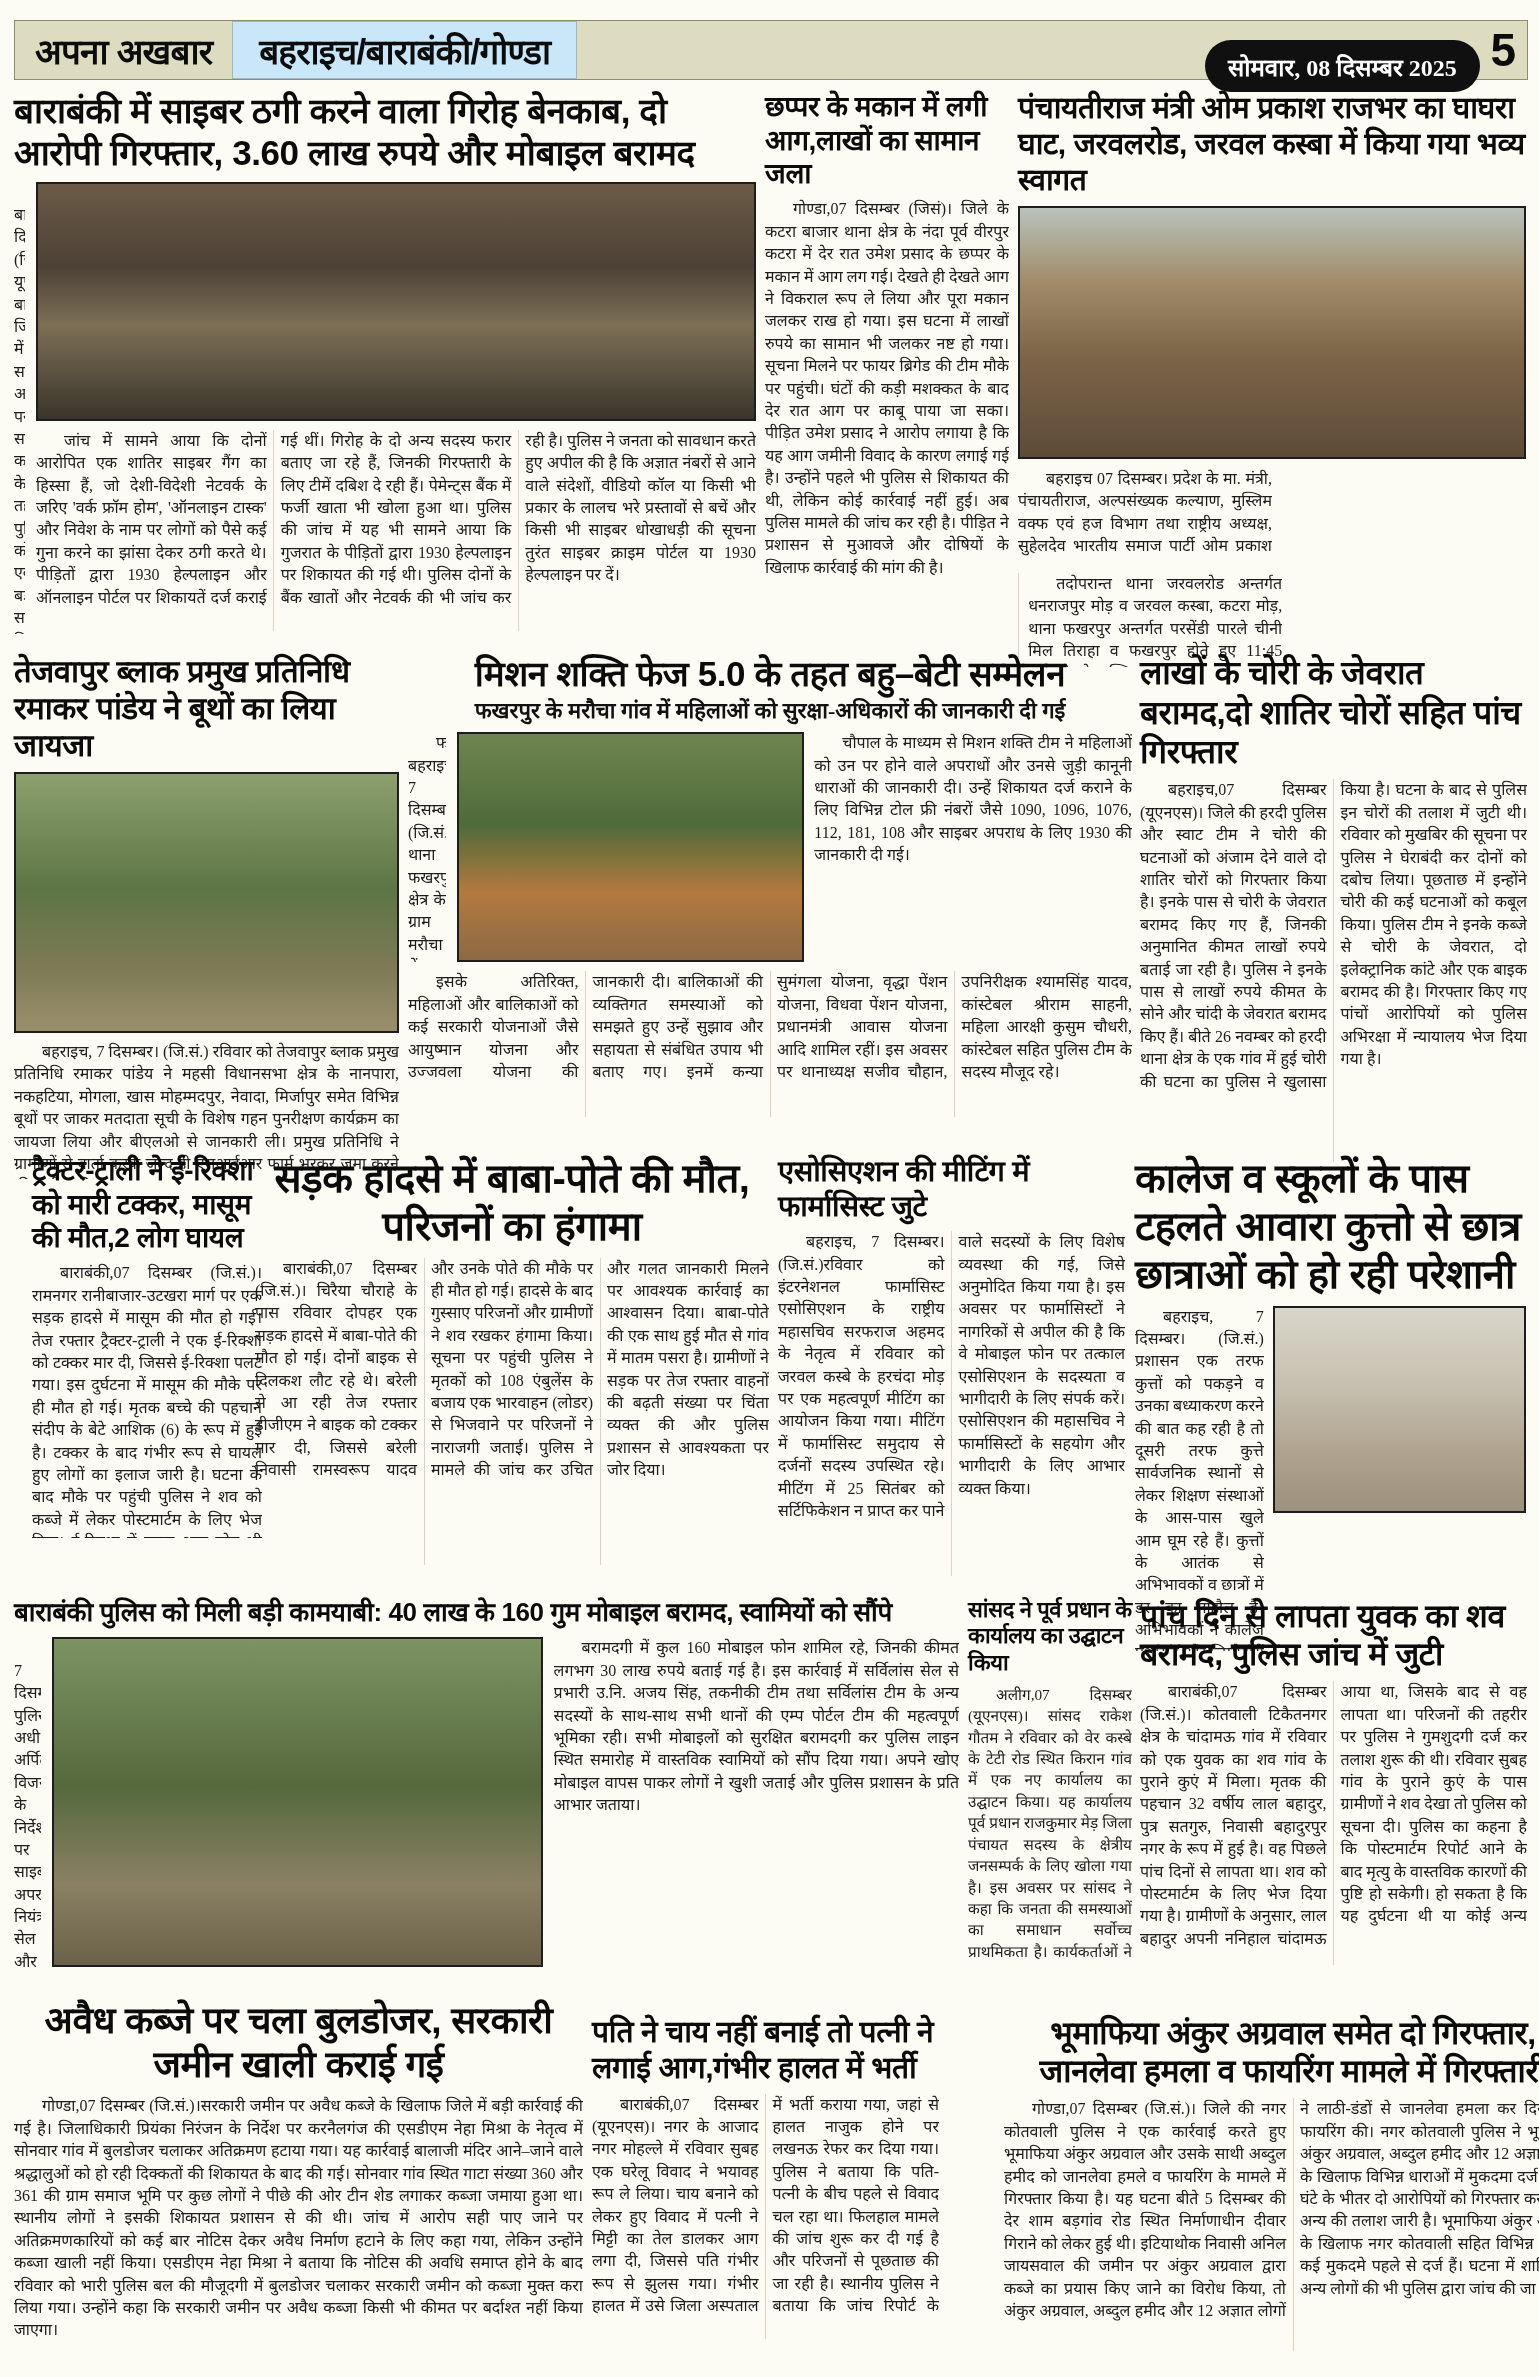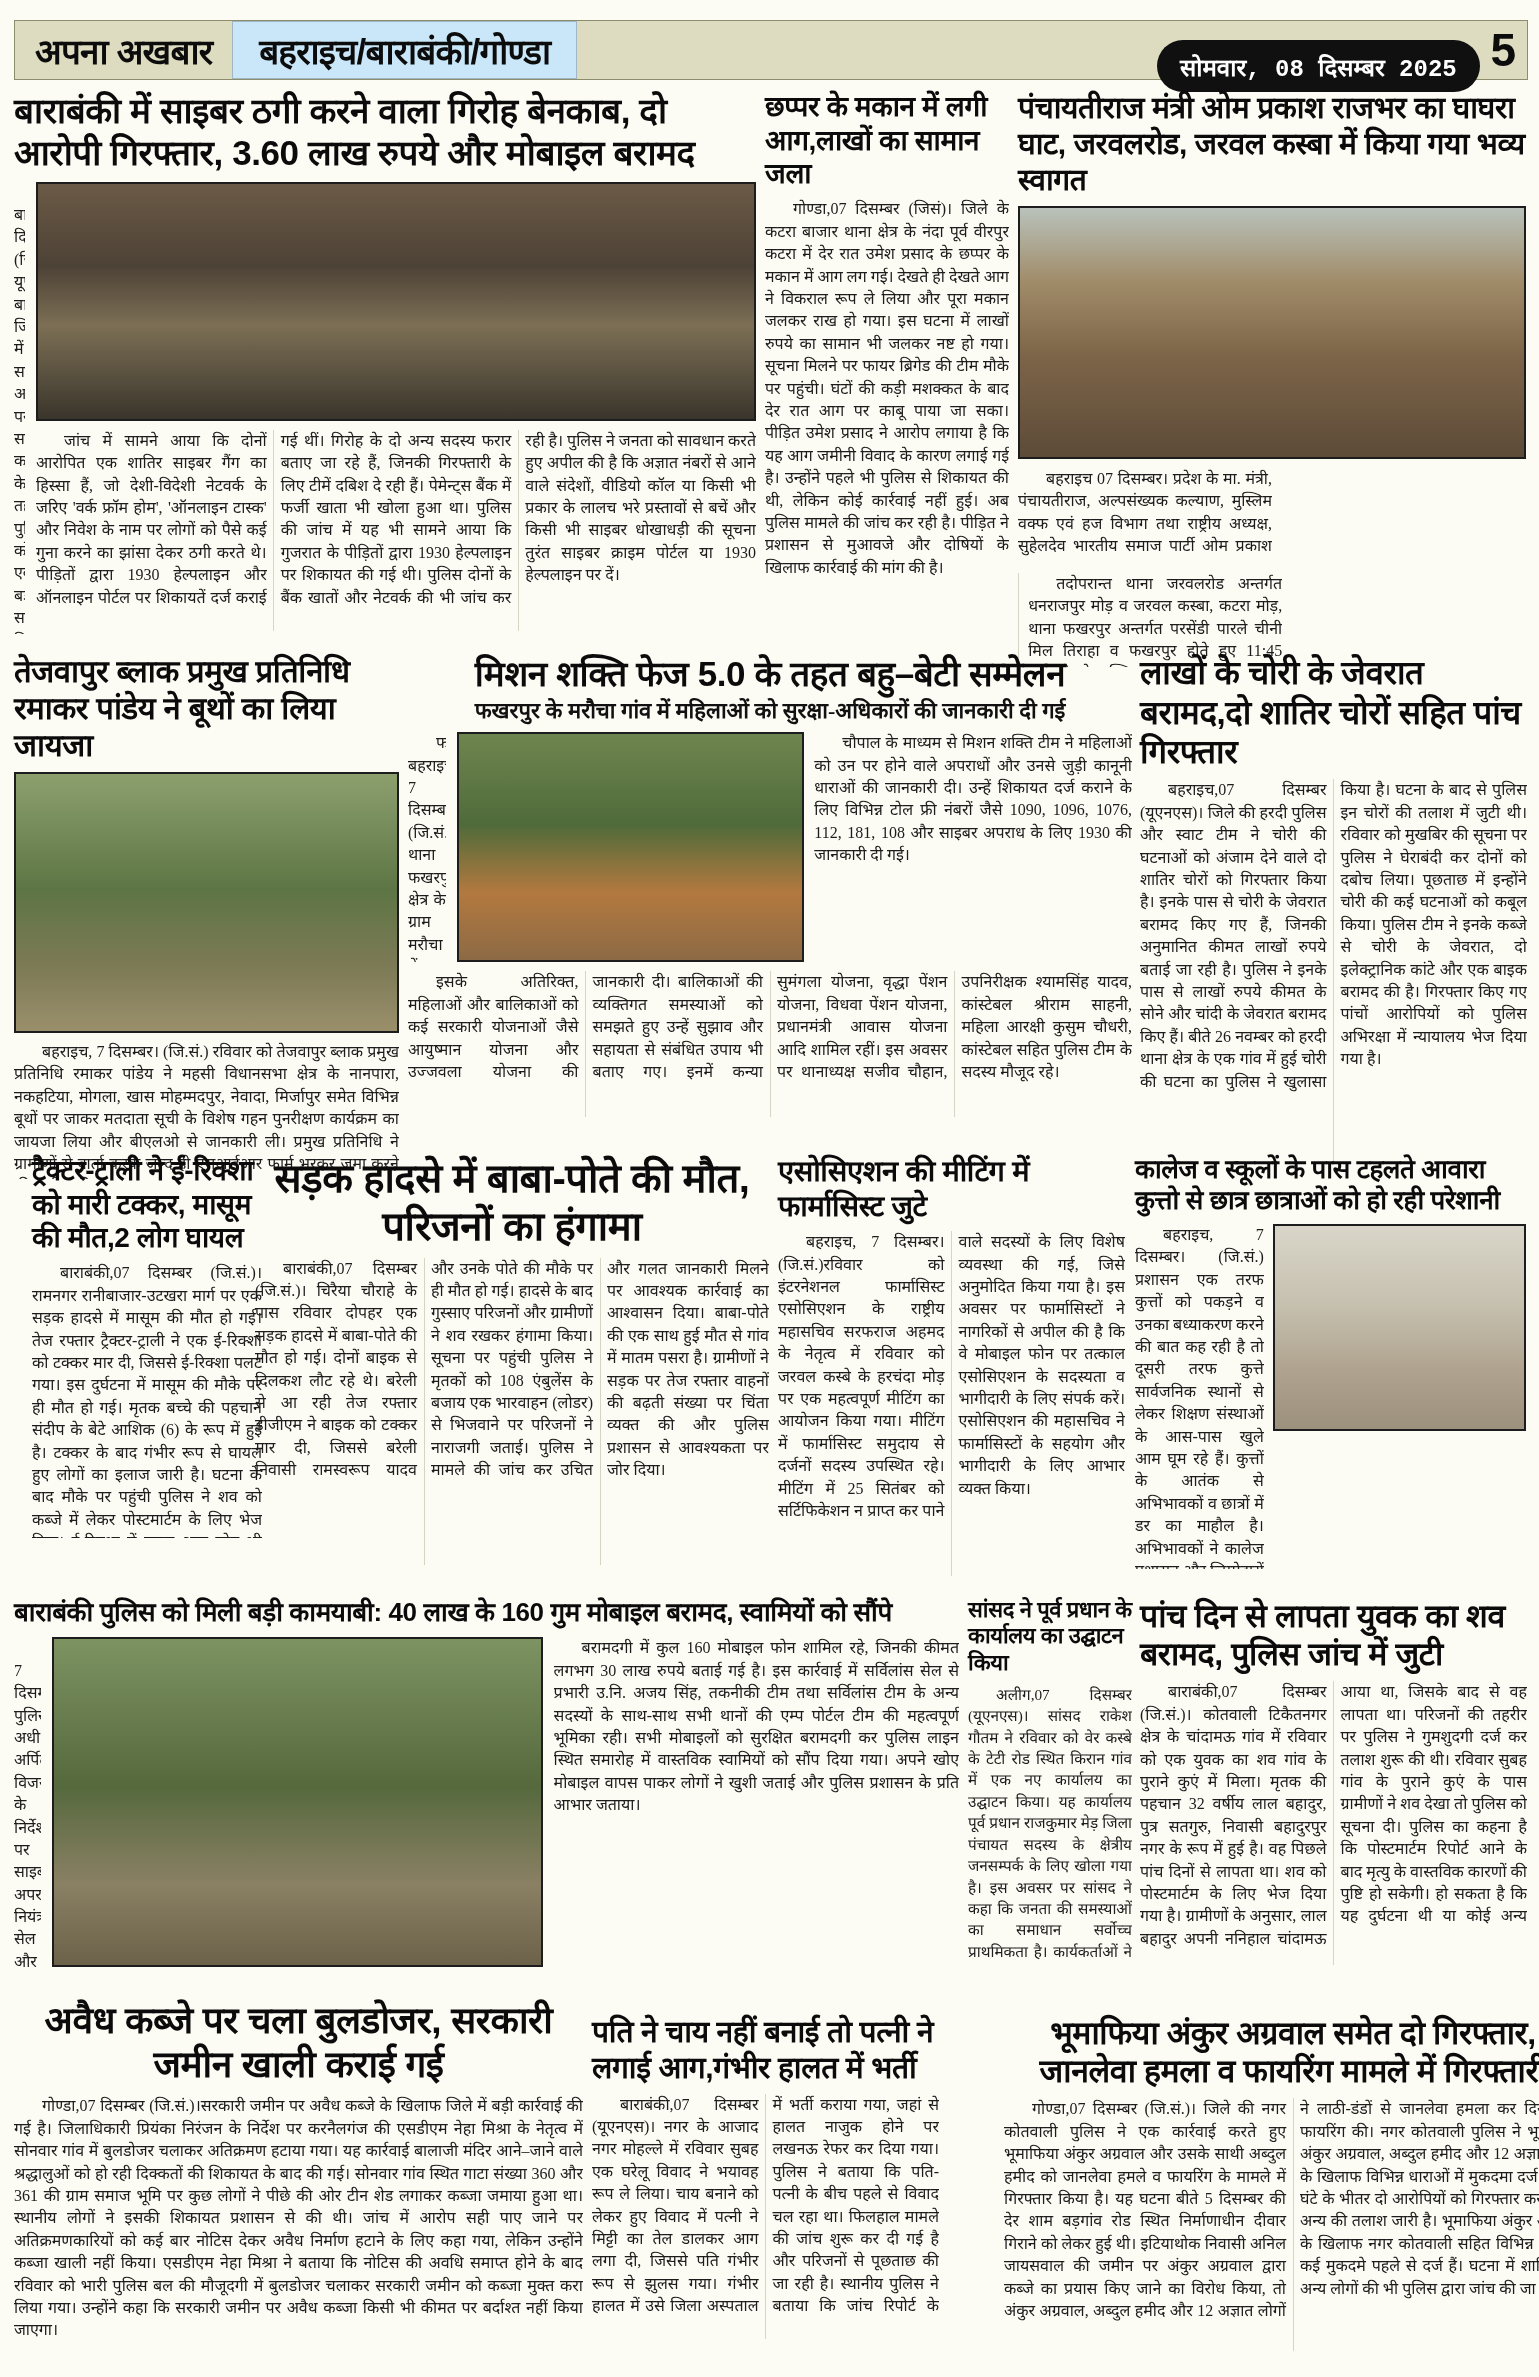--- a/index.html
+++ b/index.html
@@ -6,21 +6,21 @@
   .page{position:relative;width:1540px;height:2377px;background:#fcfbf4;color:#181818;
         font-family:"Liberation Serif","DejaVu Sans",serif;overflow:hidden;}
   
   .masthead{position:absolute;left:14px;right:12.3px;top:20px;height:58px;background:#dedcc0;
             border:0.8px solid #8d8d6d;display:flex;align-items:center;}
   .paper-name{font-family:"Liberation Sans","DejaVu Sans",sans-serif;font-weight:900;font-size:35px;
               letter-spacing:-0.8px;padding:0 20px;color:#0c0c0c;}
   .edition{background:#c9e7f8;border:0.8px solid #9fb6c4;font-family:"Liberation Sans","DejaVu Sans",sans-serif;
            font-weight:900;font-size:35px;letter-spacing:-0.8px;padding:4.6px 26px;color:#0c0c0c;}
   .mast-right{margin-left:auto;display:flex;align-items:center;gap:10.7px;padding-right:10.7px;}
-  .date-pill{background:#101010;color:#fff;border-radius:29px;font-family:Liberation Mono, monospace;
+  .date-pill{background:#101010;color:#fff;border-radius:29px;font-family:Liberation Serif, serif;
              font-weight:700;font-size:24px;padding:9.2px 23px;margin-top:32px;}
   .page-num{font-family:"Liberation Sans","DejaVu Sans",sans-serif;font-weight:900;font-size:46px;color:#0c0c0c;}
   
   .article{position:absolute;box-sizing:border-box;}
   .hl{font-family:"Liberation Sans","DejaVu Sans",sans-serif;font-weight:900;color:#0b0b0b;
       line-height:1.2;margin:0 0 7.7px 0;letter-spacing:-0.4px;}
   .hl.center{text-align:center;}
   .subhl{font-family:"Liberation Sans","DejaVu Sans",sans-serif;font-weight:700;color:#111;
          text-align:center;margin:1.5px 0 7.7px 0;line-height:1.2;}
   .body{font-size:16px;line-height:1.4;text-align:justify;text-indent:28px;overflow:hidden;color:#1c1c1c;}
@@ -109,21 +109,21 @@
     <h2 class="hl center" style="font-size:40px;">सड़क हादसे में बाबा-पोते की मौत, परिजनों का हंगामा</h2>
     <div class="body cols-3" style="height:307px;">बाराबंकी,07 दिसम्बर (जि.सं.)। चिरैया चौराहे के पास रविवार दोपहर एक सड़क हादसे में बाबा-पोते की मौत हो गई। दोनों बाइक से दिलकश लौट रहे थे। बरेली से आ रही तेज रफ्तार डीजीएम ने बाइक को टक्कर मार दी, जिससे बरेली निवासी रामस्वरूप यादव और उनके पोते की मौके पर ही मौत हो गई। हादसे के बाद गुस्साए परिजनों और ग्रामीणों ने शव रखकर हंगामा किया। सूचना पर पहुंची पुलिस ने मृतकों को 108 एंबुलेंस के बजाय एक भारवाहन (लोडर) से भिजवाने पर परिजनों ने नाराजगी जताई। पुलिस ने मामले की जांच कर उचित और गलत जानकारी मिलने पर आवश्यक कार्रवाई का आश्वासन दिया। बाबा-पोते की एक साथ हुई मौत से गांव में मातम पसरा है। ग्रामीणों ने सड़क पर तेज रफ्तार वाहनों की बढ़ती संख्या पर चिंता व्यक्त की और पुलिस प्रशासन से आवश्यकता पर जोर दिया।</div>
   </div>
 
   <div class="article" style="left:778px;top:1154px;width:347px;height:429px;">
     <h2 class="hl" style="font-size:29px;">एसोसिएशन की मीटिंग में फार्मासिस्ट जुटे</h2>
     <div class="body cols-2" style="height:345px;">बहराइच, 7 दिसम्बर। (जि.सं.)रविवार को इंटरनेशनल फार्मासिस्ट एसोसिएशन के राष्ट्रीय महासचिव सरफराज अहमद के नेतृत्व में रविवार को जरवल कस्बे के हरचंदा मोड़ पर एक महत्वपूर्ण मीटिंग का आयोजन किया गया। मीटिंग में फार्मासिस्ट समुदाय से दर्जनों सदस्य उपस्थित रहे। मीटिंग में 25 सितंबर को सर्टिफिकेशन न प्राप्त कर पाने वाले सदस्यों के लिए विशेष व्यवस्था की गई, जिसे अनुमोदित किया गया है। इस अवसर पर फार्मासिस्टों ने नागरिकों से अपील की है कि वे मोबाइल फोन पर तत्काल एसोसिएशन के सदस्यता व भागीदारी के लिए संपर्क करें। एसोसिएशन की महासचिव ने फार्मासिस्टों के सहयोग और भागीदारी के लिए आभार व्यक्त किया।</div>
   </div>
 
   <div class="article" style="left:1135px;top:1154px;width:391px;height:429px;">
-    <h2 class="hl" style="font-size:26px;">कालेज व स्कूलों के पास टहलते आवारा कुत्तो से छात्र छात्राओं को हो रही परेशानी</h2>
+    <h2 class="hl" style="font-size:40px;">कालेज व स्कूलों के पास टहलते आवारा कुत्तो से छात्र छात्राओं को हो रही परेशानी</h2>
     <div style="height:345px;overflow:hidden;">
       <div class="photo ph-street" style="float:right;width:253px;height:207px;margin:0 0 7.7px 9.2px;"></div>
       <div class="body" style="height:345px;">बहराइच, 7 दिसम्बर। (जि.सं.) प्रशासन एक तरफ कुत्तों को पकड़ने व उनका बध्याकरण करने की बात कह रही है तो दूसरी तरफ कुत्ते सार्वजनिक स्थानों से लेकर शिक्षण संस्थाओं के आस-पास खुले आम घूम रहे हैं। कुत्तों के आतंक से अभिभावकों व छात्रों में डर का माहौल है। अभिभावकों ने कालेज प्रशासन और जिम्मेदारों से अपेक्षा की है, कि वे प्रशासन के सहयोग से कालेज व स्कूलों के आस-पास घूम रहे आवारा कुत्तों को पकड़वाएं। अभिभावक राजू खां, सुषमा पांडेय ने बताया कि कालेज व स्कूलों के आस-पास कुत्तों का झुंड बना रहता है जिससे बच्चों को आने-जाने में डर लगता है। जबकि प्रशासन के जिम्मेदार लोग इस तरफ ध्यान नहीं दे रहे हैं, जिसकी वजह से कभी भी बड़ी घटना घटित हो सकती है।</div>
     </div>
   </div>
 
   <div class="article" style="left:14px;top:1597px;width:945px;height:383px;">
     <h2 class="hl" style="font-size:26px;margin-bottom:9.2px;">बाराबंकी पुलिस को मिली बड़ी कामयाबी: 40 लाख के 160 गुम मोबाइल बरामद, स्वामियों को सौंपे</h2>
     <div class="flexrow" style="height:330px;">
       <div class="body" style="width:184px;height:100%;">बाराबंकी, 7 दिसम्बर।। पुलिस अधीक्षक अर्पित विजयवर्गीय के निर्देश पर साइबर अपराध नियंत्रण सेल और जनपद स्तर पर गठित टीमों ने तकनीकी प्रयासों के आधार पर गुम एवं चोरी हुए मोबाइल फोन बरामद करने में महत्वपूर्ण सफलता हासिल की है। एम्प पोर्टल की मदद से सालभर का विशेष अभियान चलाया गया। गुम मोबाइलों से संबंधित बढ़ती शिकायतों को देखते हुए पुलिस अधीक्षक ने सर्विलांस सेल व सभी थानों को निर्देश दिए थे। निर्देशों के अनुपालन में टीमों ने गुमशुदा मोबाइलों को चिन्हित किया।</div>

